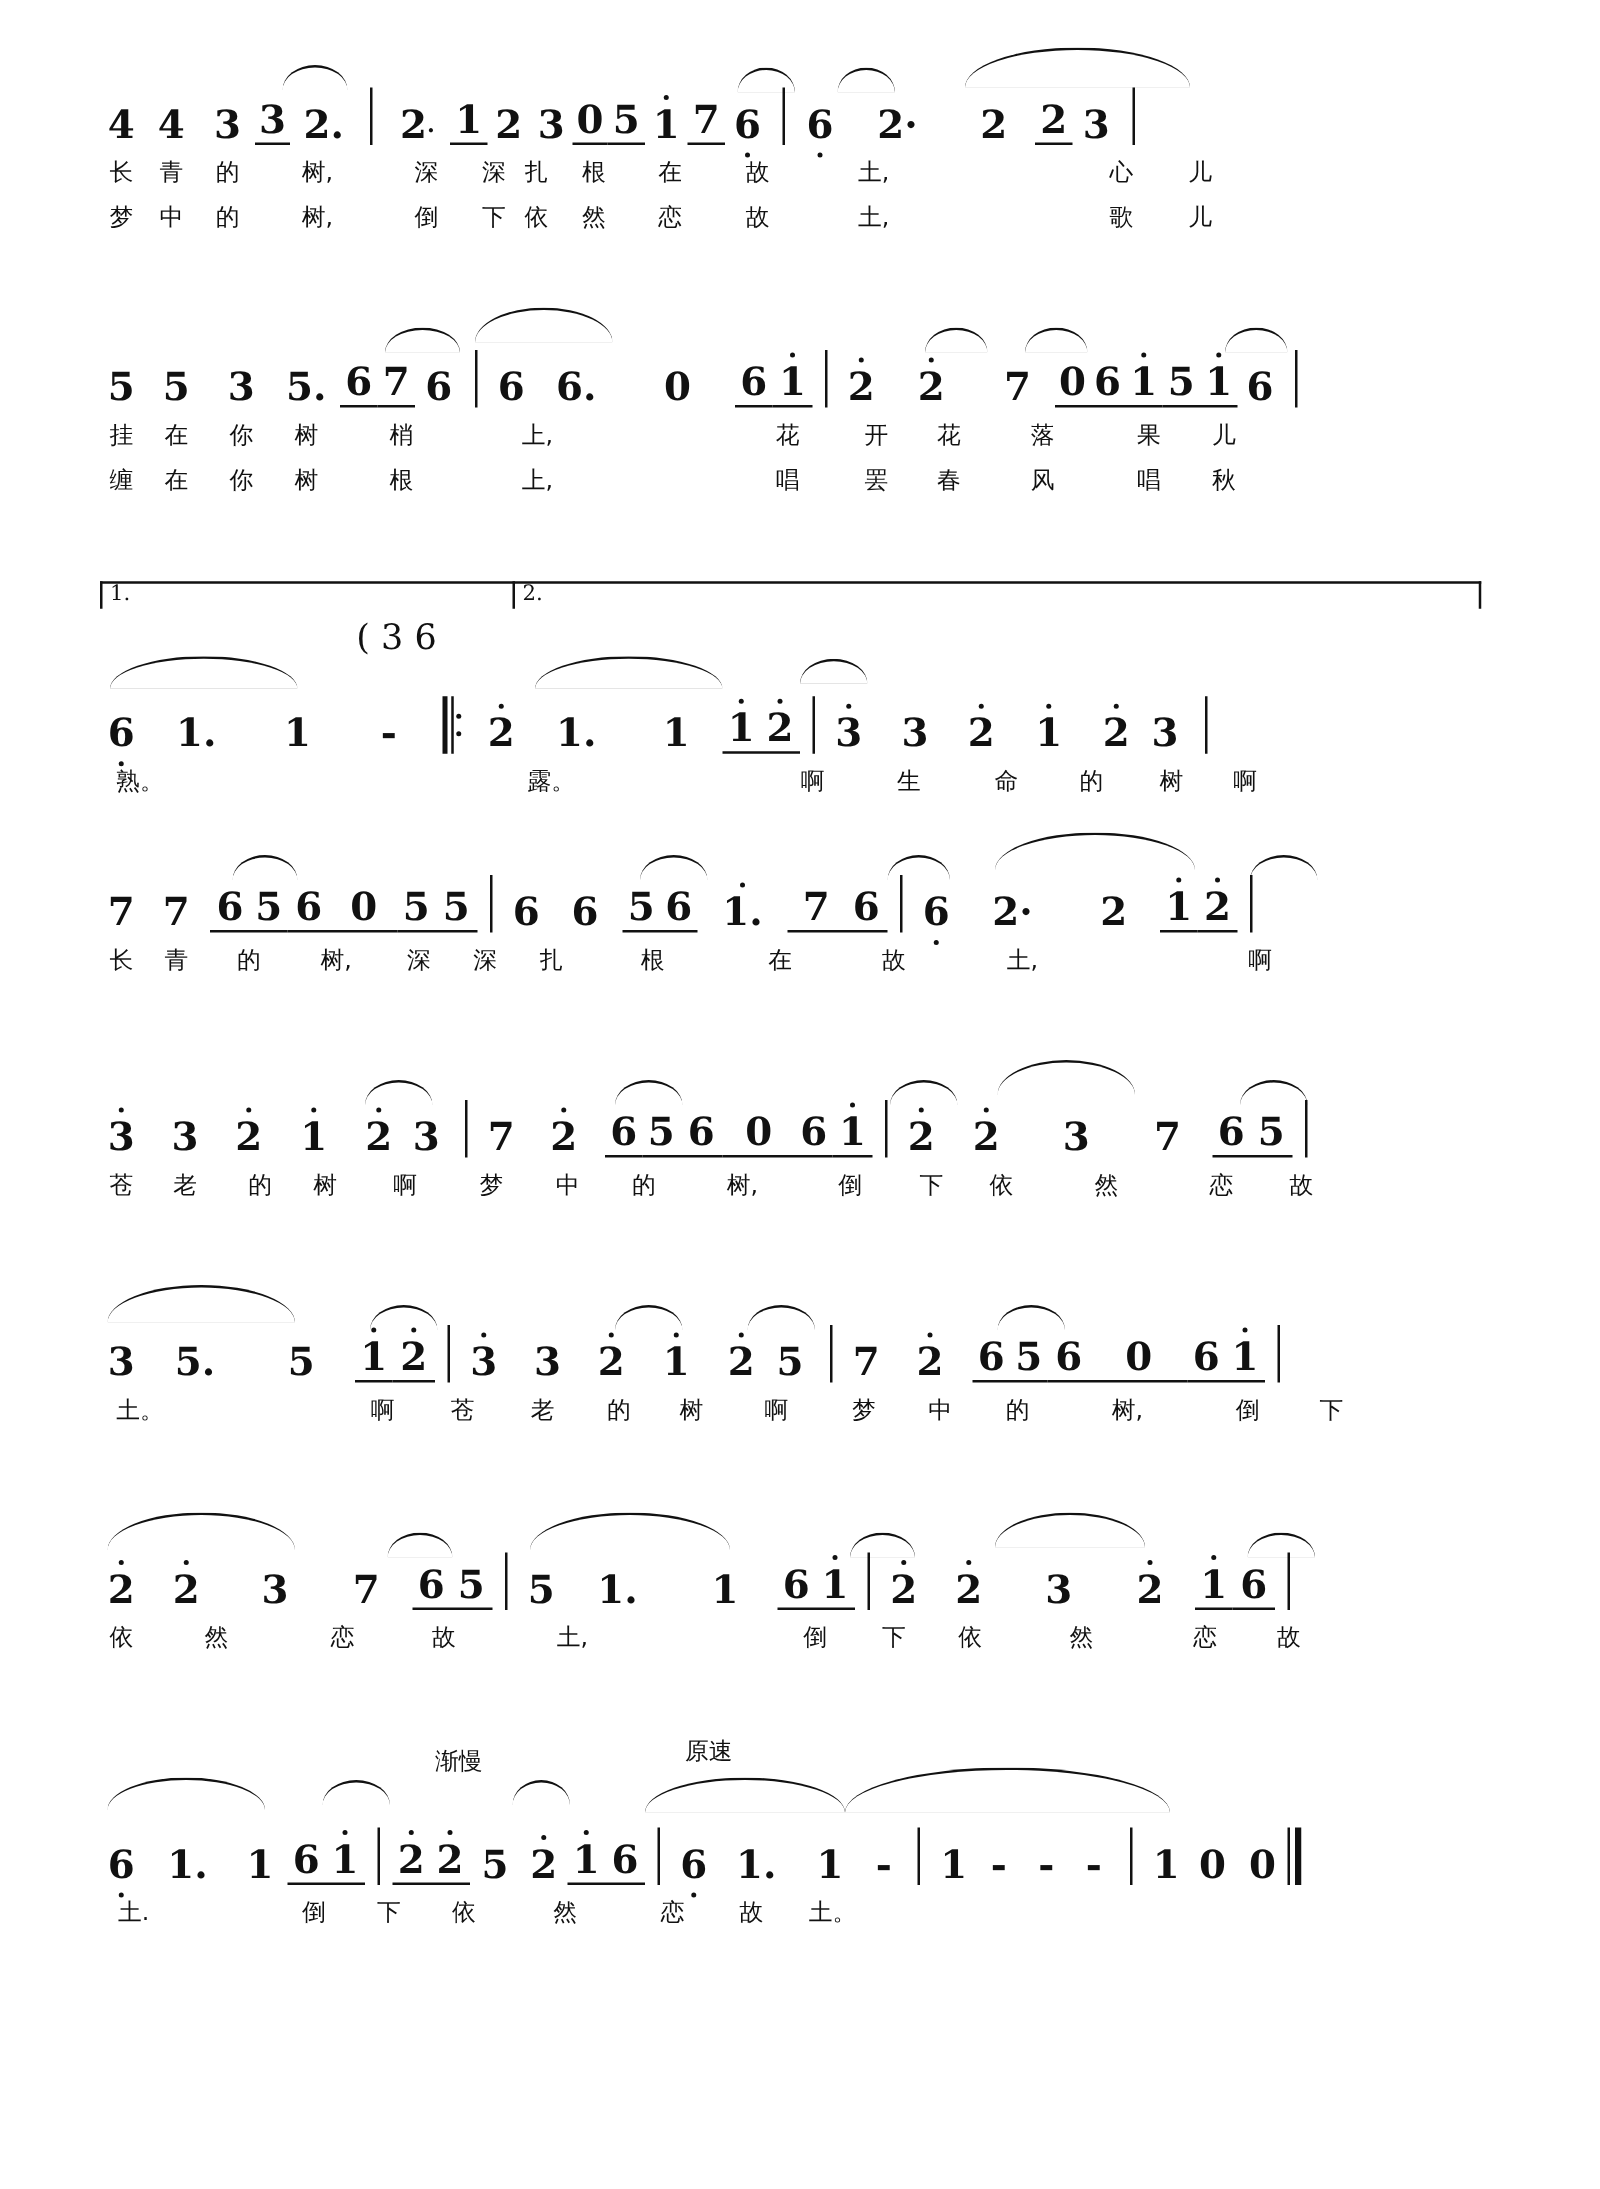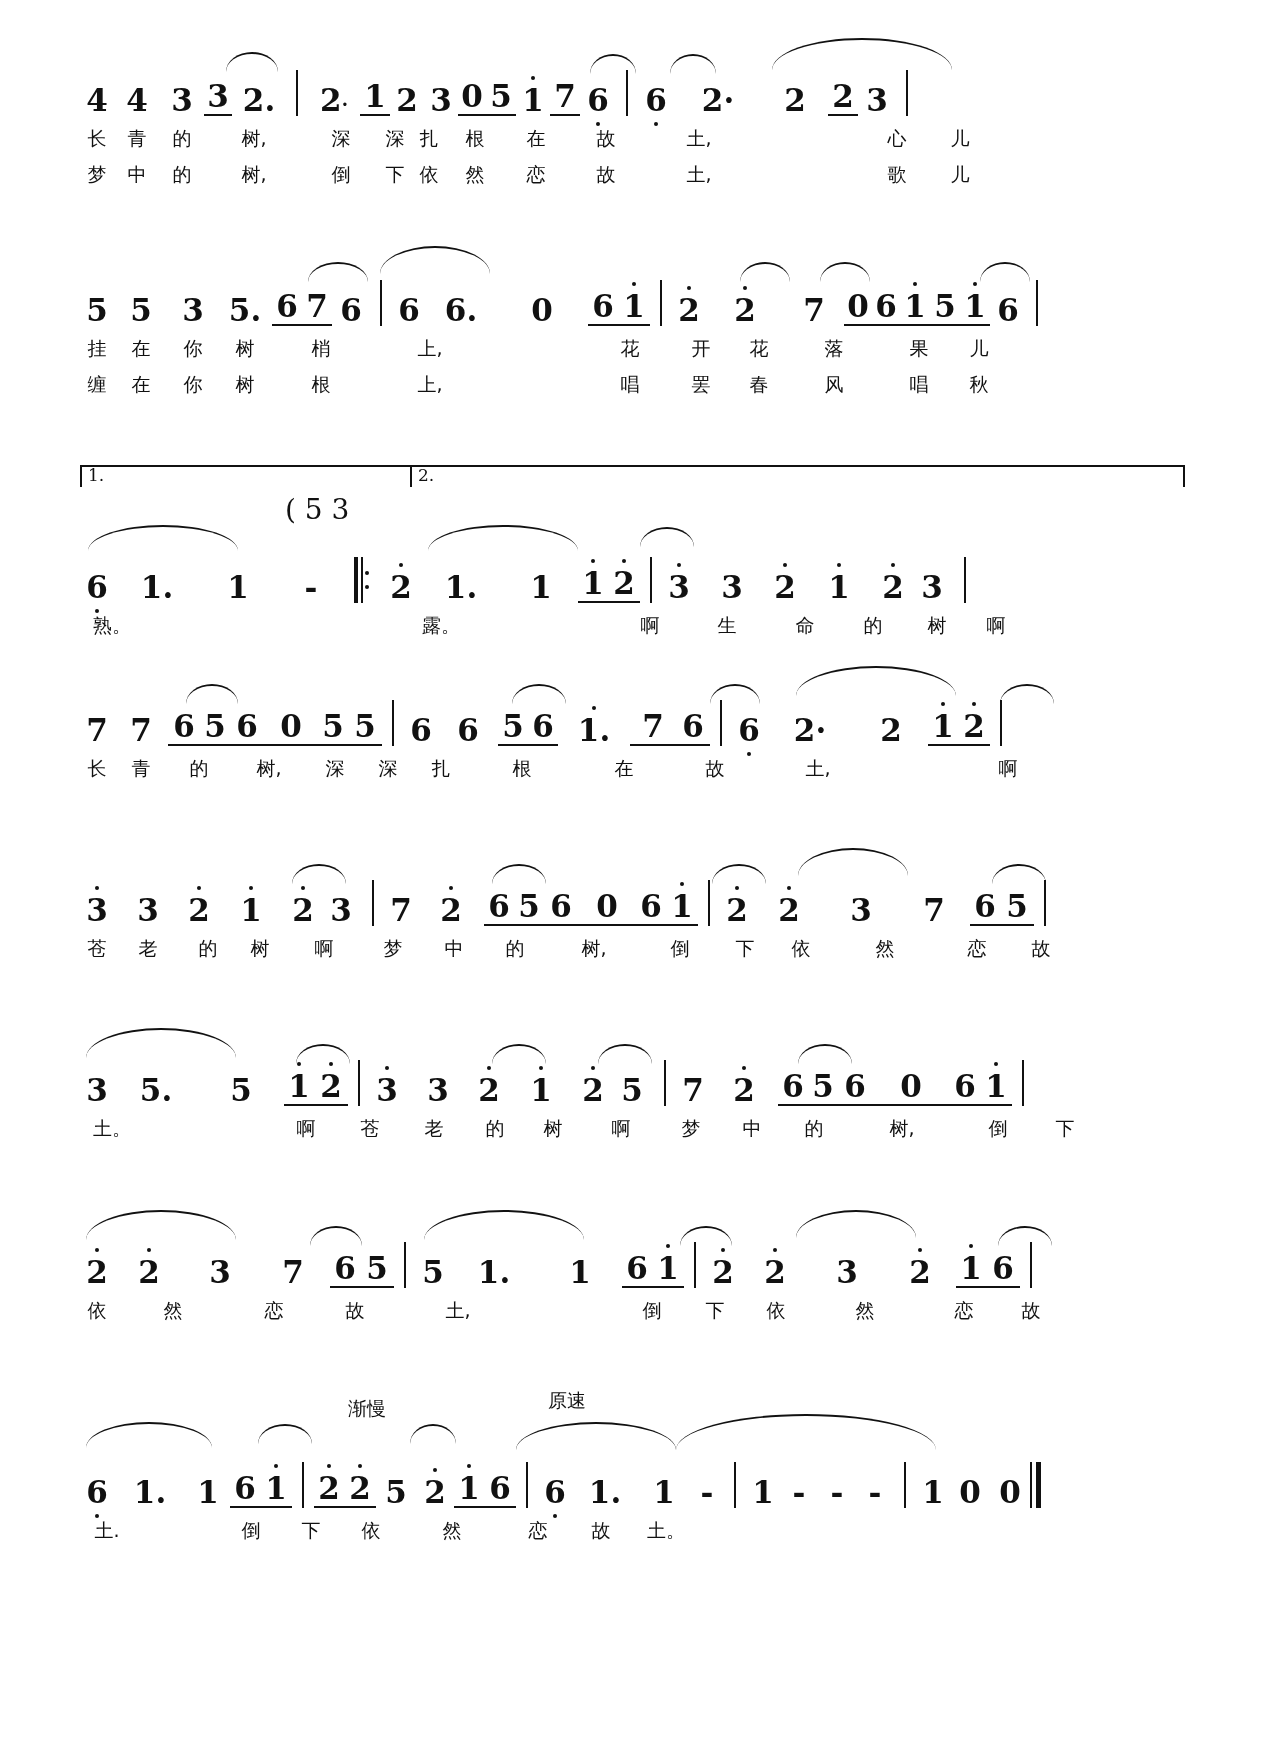--- a/index.html
+++ b/index.html
@@ -328,21 +328,21 @@
       <div class="toplinefull"></div>
       <div class="volta" style="left:0px; width:330px; border-top:none;">
         <span>1.</span>
       </div>
       <div class="volta" style="left:330px; width:772px; border-top:none;">
         <span>2.</span>
       </div>
       <div class="rightcap"></div>
     </div>
 
-    <div class="paren" style="left:205px; top:28px;">( 5 3</div>
+    <div class="paren" style="left:205px; top:28px;">( 3 6</div>
 
     <div class="slur" style="left:8px; top:60px; width:150px; height:24px;"></div>
     <div class="slur" style="left:348px; top:60px; width:150px; height:24px;"></div>
     <div class="slur" style="left:560px; top:62px; width:54px;"></div>
 
     <div class="notes" style="height:56px; margin-top:56px;">
       <span class="n dotunder" style="width:34px;">6</span>
       <span class="n" style="width:86px;">1.</span>
       <span class="n" style="width:76px;">1</span>
       <span class="n" style="width:70px;">-</span>

